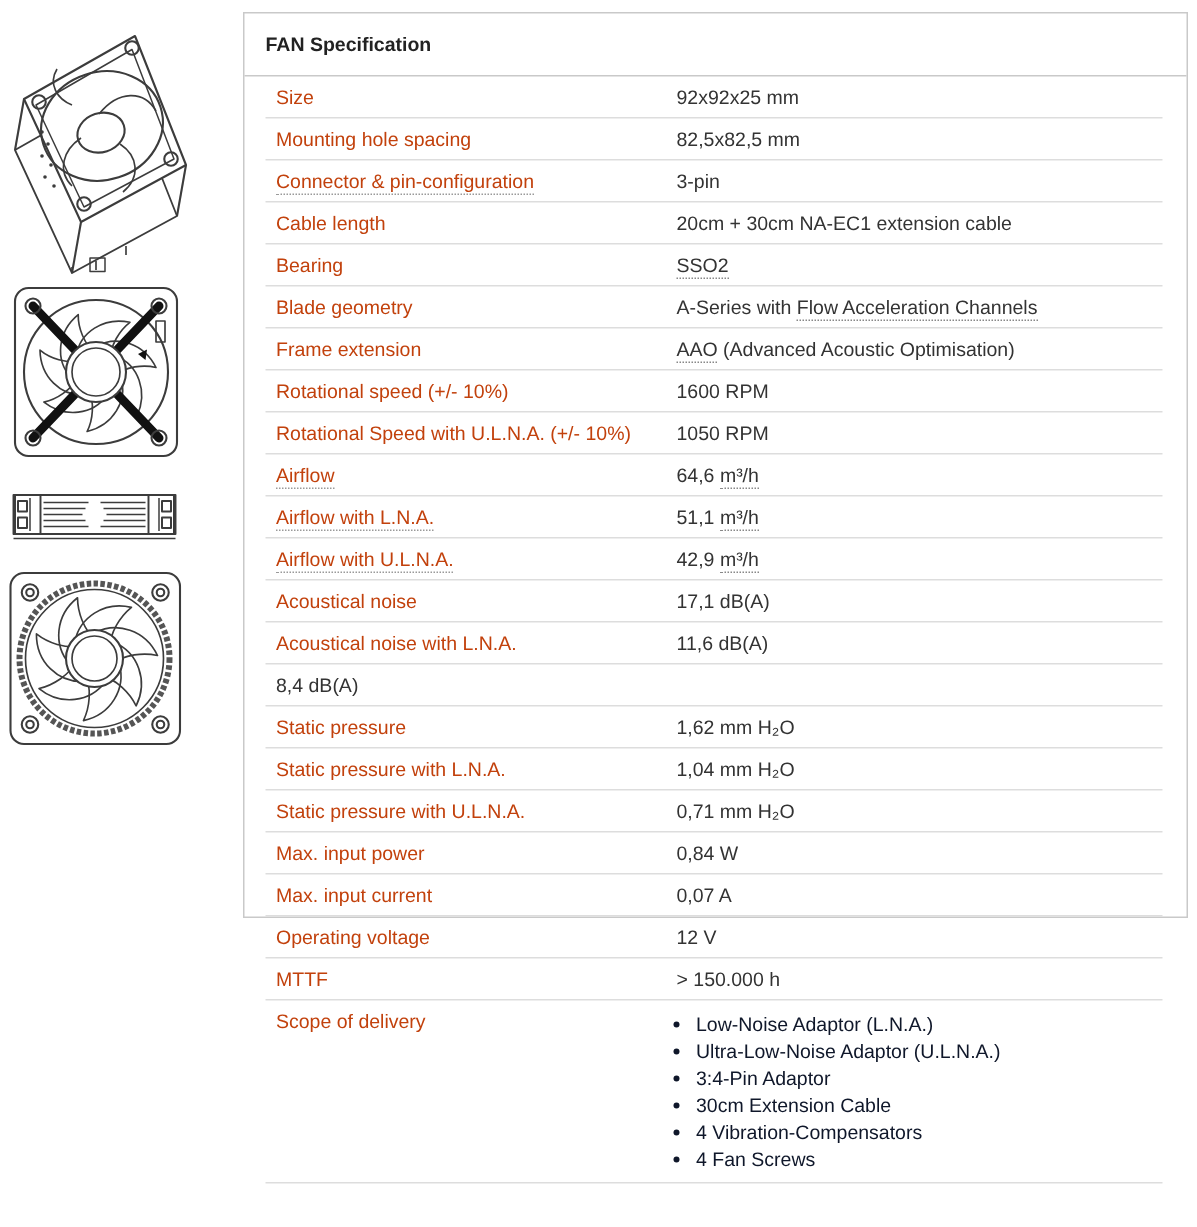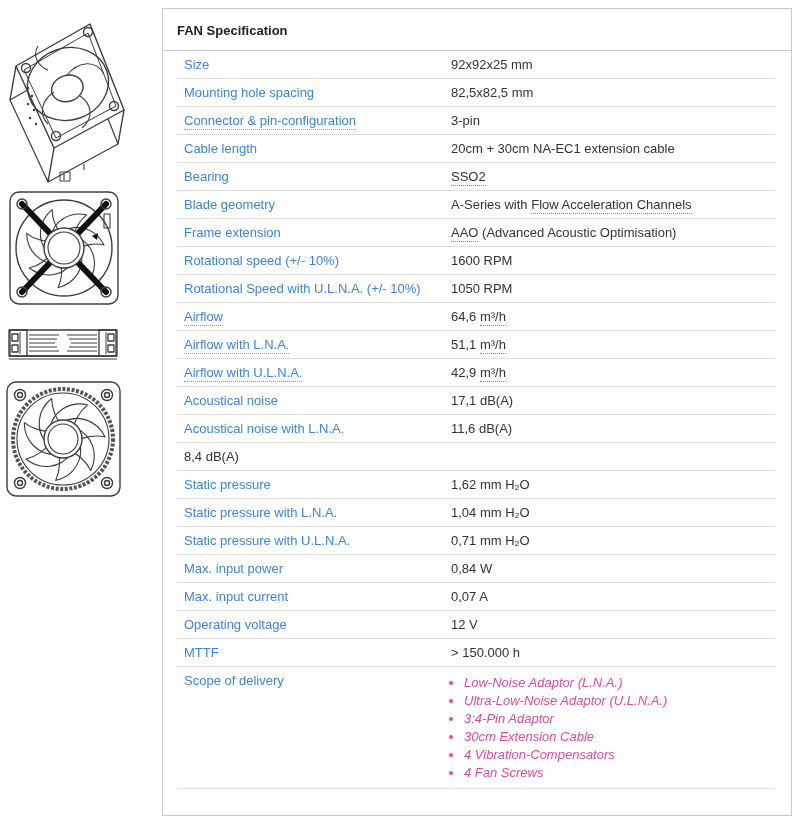--- a/index.html
+++ b/index.html
@@ -12,41 +12,41 @@
   .sidebar { position:absolute; left:0; top:0; width:160px; height:818px; }
   .thumb { position:absolute; background:#fff; cursor:pointer; }
   .thumb svg { display:block; width:100%; height:100%; }
   #thumb1 { left:4px;  top:8px;   width:122px; height:178px; }
   #thumb2 { left:8px;  top:190px; width:112px; height:116px; }
   #thumb3 { left:7px;  top:326px; width:112px; height:37px;  }
   #thumb4 { left:5px;  top:380px; width:117px; height:118px; }
 
   
   .panel {
-    position:absolute; left:162px; top:8px; width:630px; height:808px;
+    position:absolute; left:162px; top:8px; width:630px; height:604px;
     border:1px solid #c9c9c9; background:#fff;
   }
   .panel-header {
     padding:12px 14px 11px 14px; border-bottom:1px solid #c9c9c9;
   }
   .panel-title { font-size:13px; font-weight:bold; color:#222; }
 
   .spec-table { padding:0 16px 4px 14px; }
   .row {
     display:flex; align-items:flex-start;
     border-bottom:1px solid #ddd;
     padding:6px 0 6px 7px; font-size:13px; line-height:14px;
   }
   .row:last-child { border-bottom:none; }
-  .cell-label { width:267px; flex-shrink:0; color:#3b82f6; padding-top:1px; }
+  .cell-label { width:267px; flex-shrink:0; color:#c2410c; padding-top:1px; }
   .cell-value { flex:1; color:#333; padding-top:1px; }
   .dotted { border-bottom:1px dotted #888; padding-bottom:1px; cursor:help; }
   .cell-label .dotted { border-bottom-color:#9a9a9a; }
   ul.delivery { margin:0; padding:0 0 0 13px; }
-  ul.delivery li { line-height:18px; color:#ec4899;font-style:italic; }
+  ul.delivery li { line-height:18px; color:#0f172a; }
 </style>
 </head>
 <body>
 
 <div class="sidebar">
 
   <div class="thumb" id="thumb1">
     <svg viewBox="0 0 122 178" fill="none" stroke="#3c3c3c" stroke-width="1.4" stroke-linejoin="round">
 
       <polygon points="6,92 80,50 114,136 44,174" stroke-width="1.2"></polygon>

